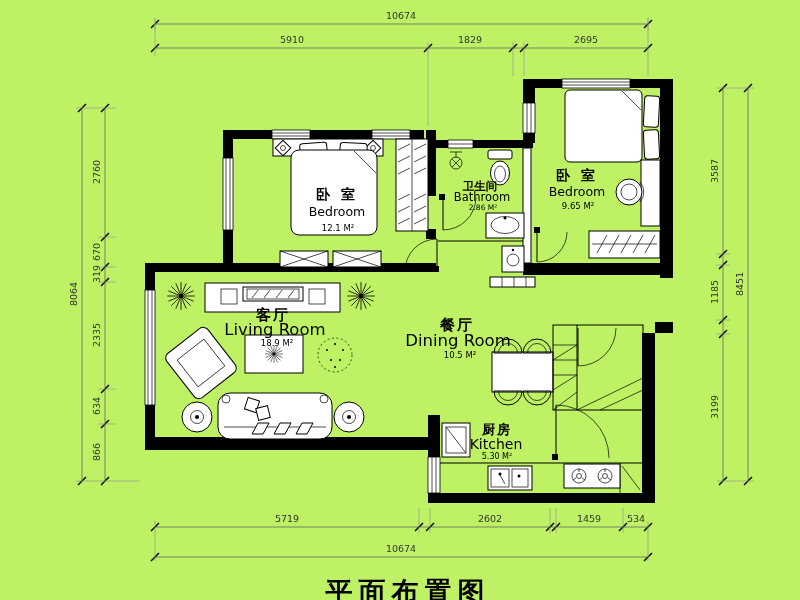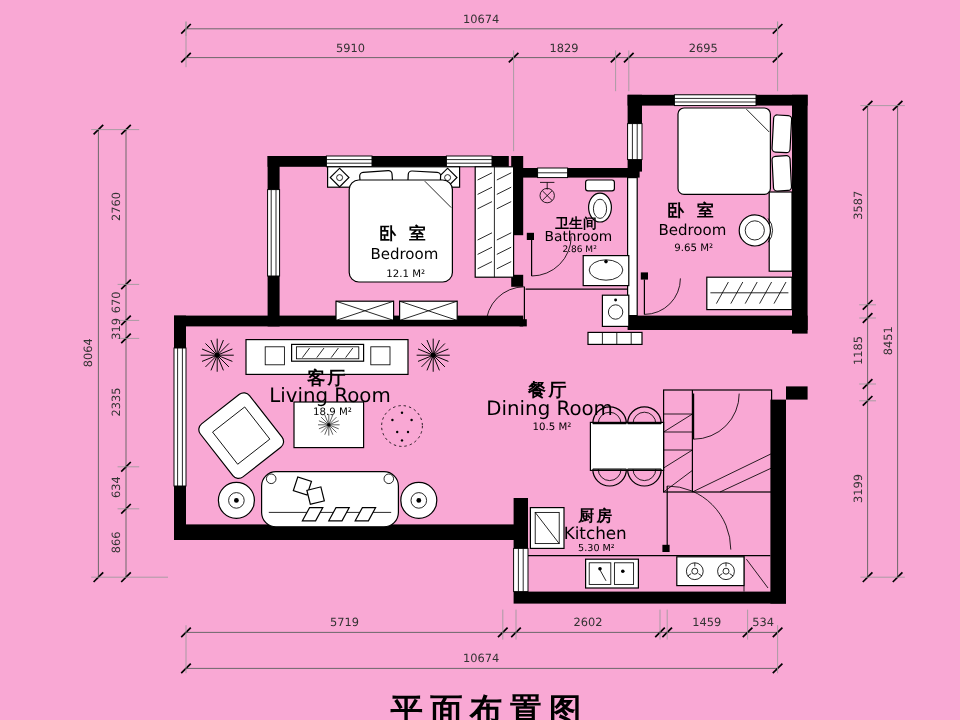--- a/index.html
+++ b/index.html
@@ -1,16 +1,16 @@
 <!DOCTYPE html>
 <html><head>
 <meta charset="utf-8">
 <style>
   html,body{margin:0;padding:0;background:#fff;width:800px;height:600px;overflow:hidden;}
-  .stage{position:relative;width:800px;height:600px;background:#f9a8d4;font-family:"DejaVu Sans",sans-serif;}
+  .stage{position:relative;width:800px;height:600px;background:#bef264;font-family:"DejaVu Sans",sans-serif;}
   svg{display:block}
   
   .w   {fill:#000;stroke:none}                               
   .ln  {fill:none;stroke:#000;stroke-width:1}                
   .lnt {fill:none;stroke:#000;stroke-width:0.7}              
   .fw  {fill:#fff;stroke:#000;stroke-width:1}                
   .thinwall{fill:#fff;stroke:#000;stroke-width:1}
   .win {fill:#fff;stroke:#000;stroke-width:0.8}
   .dl  {stroke:#666;stroke-width:0.8;fill:none}              
   .tk  {stroke:#000;stroke-width:1.4}                        

